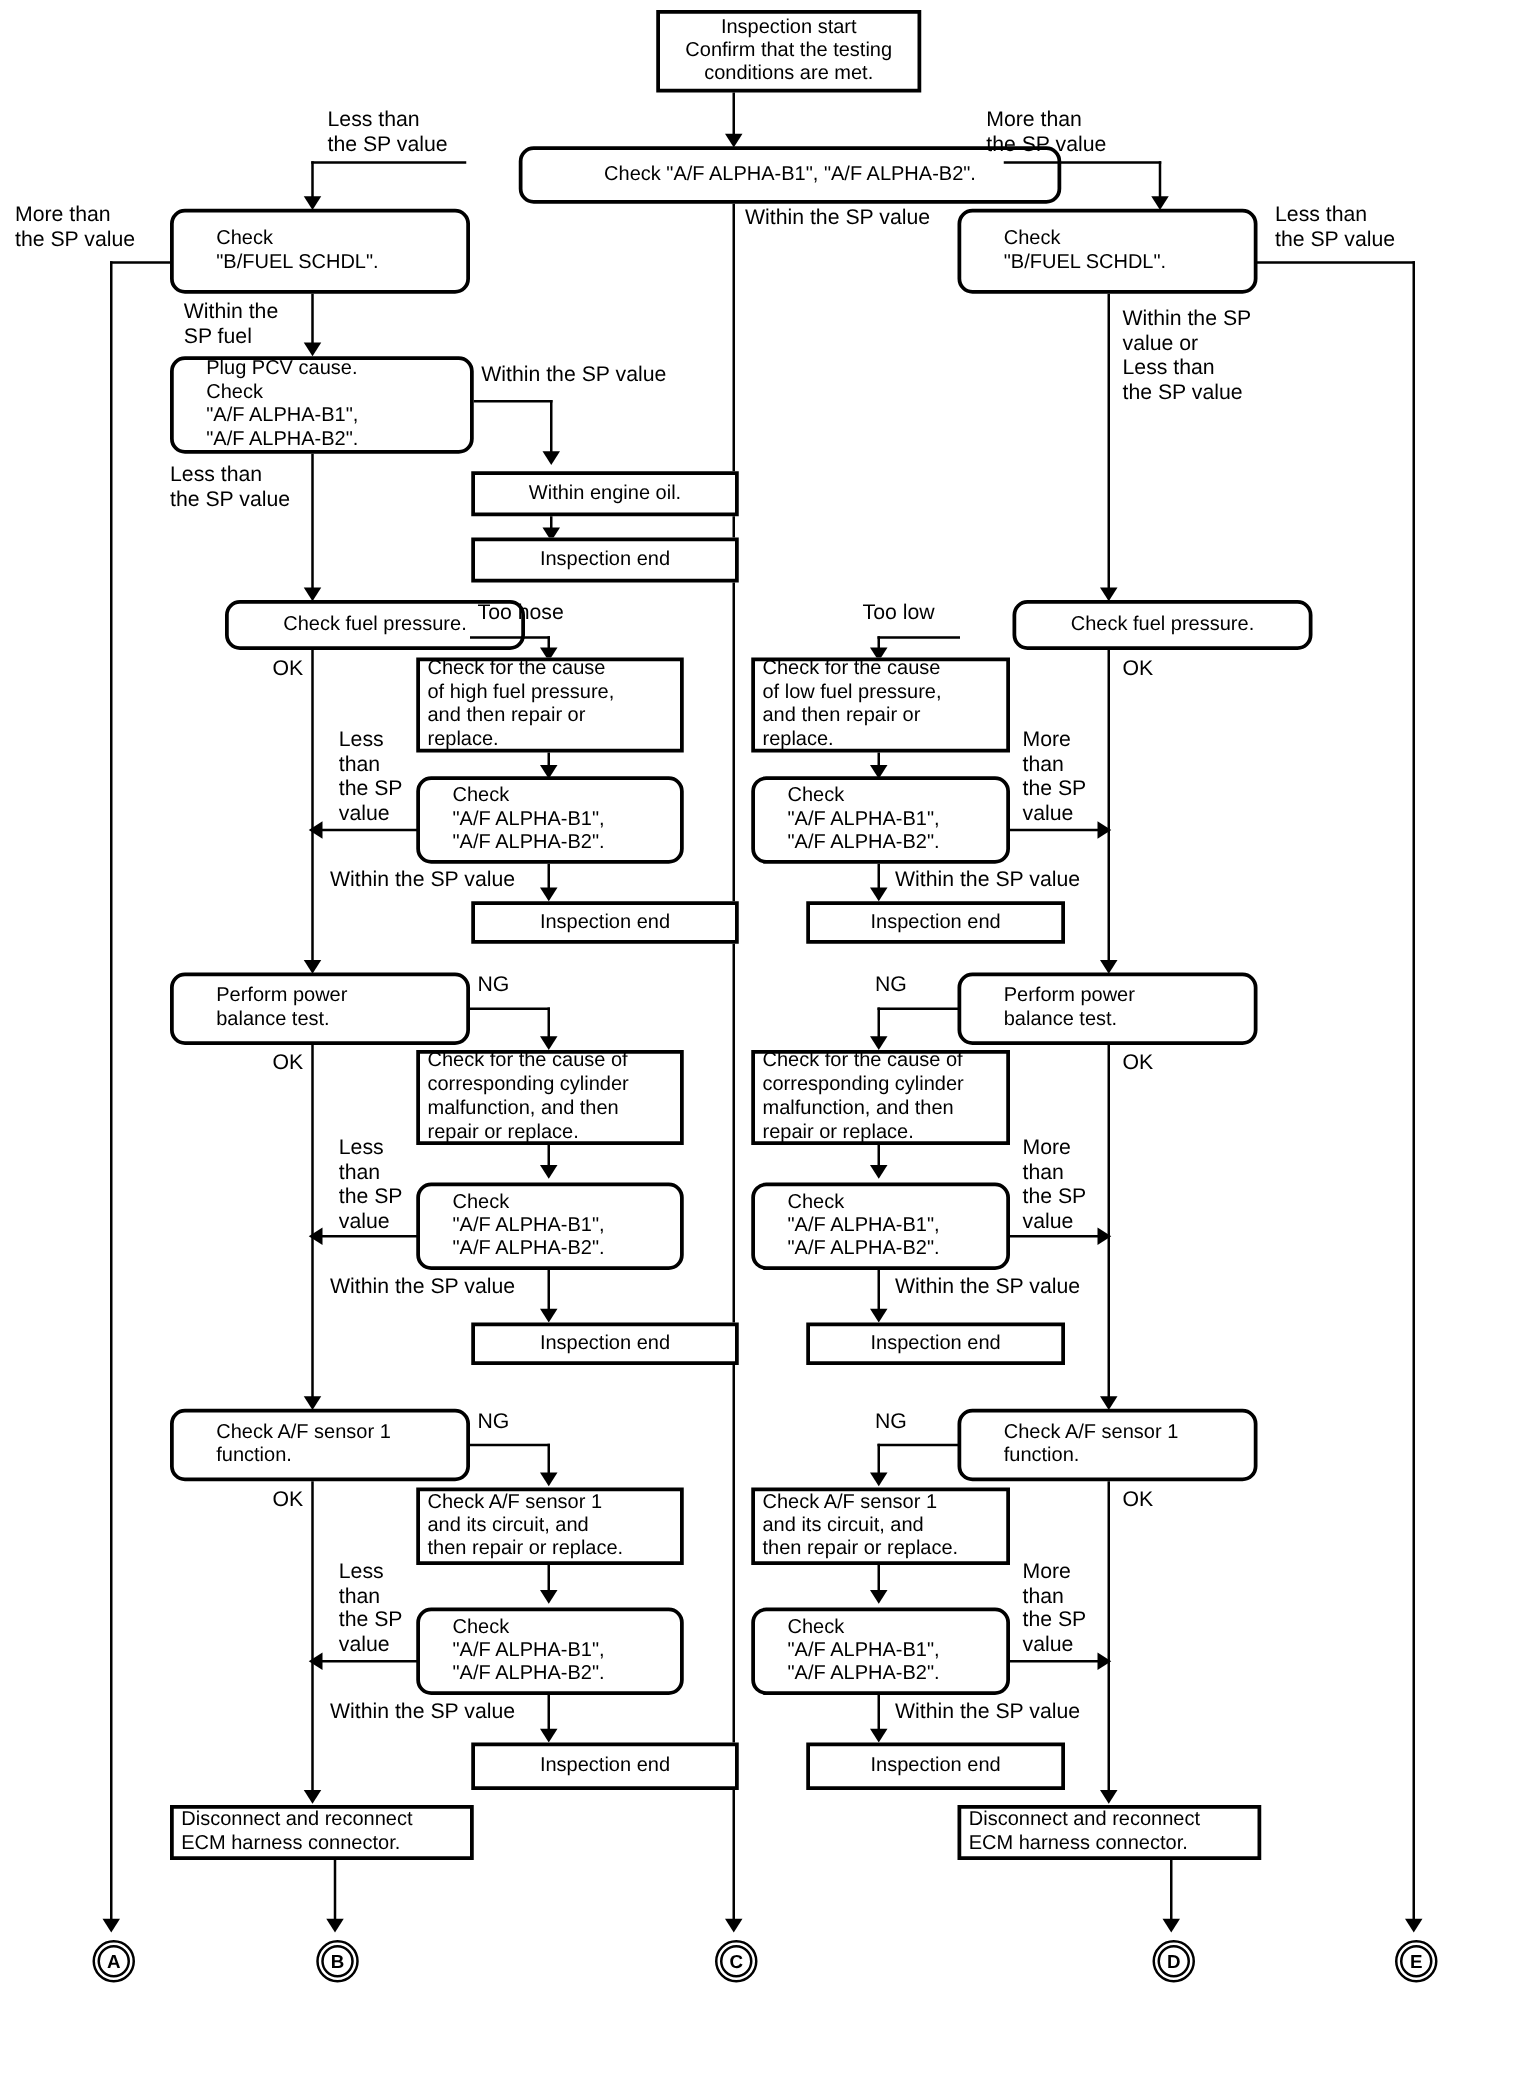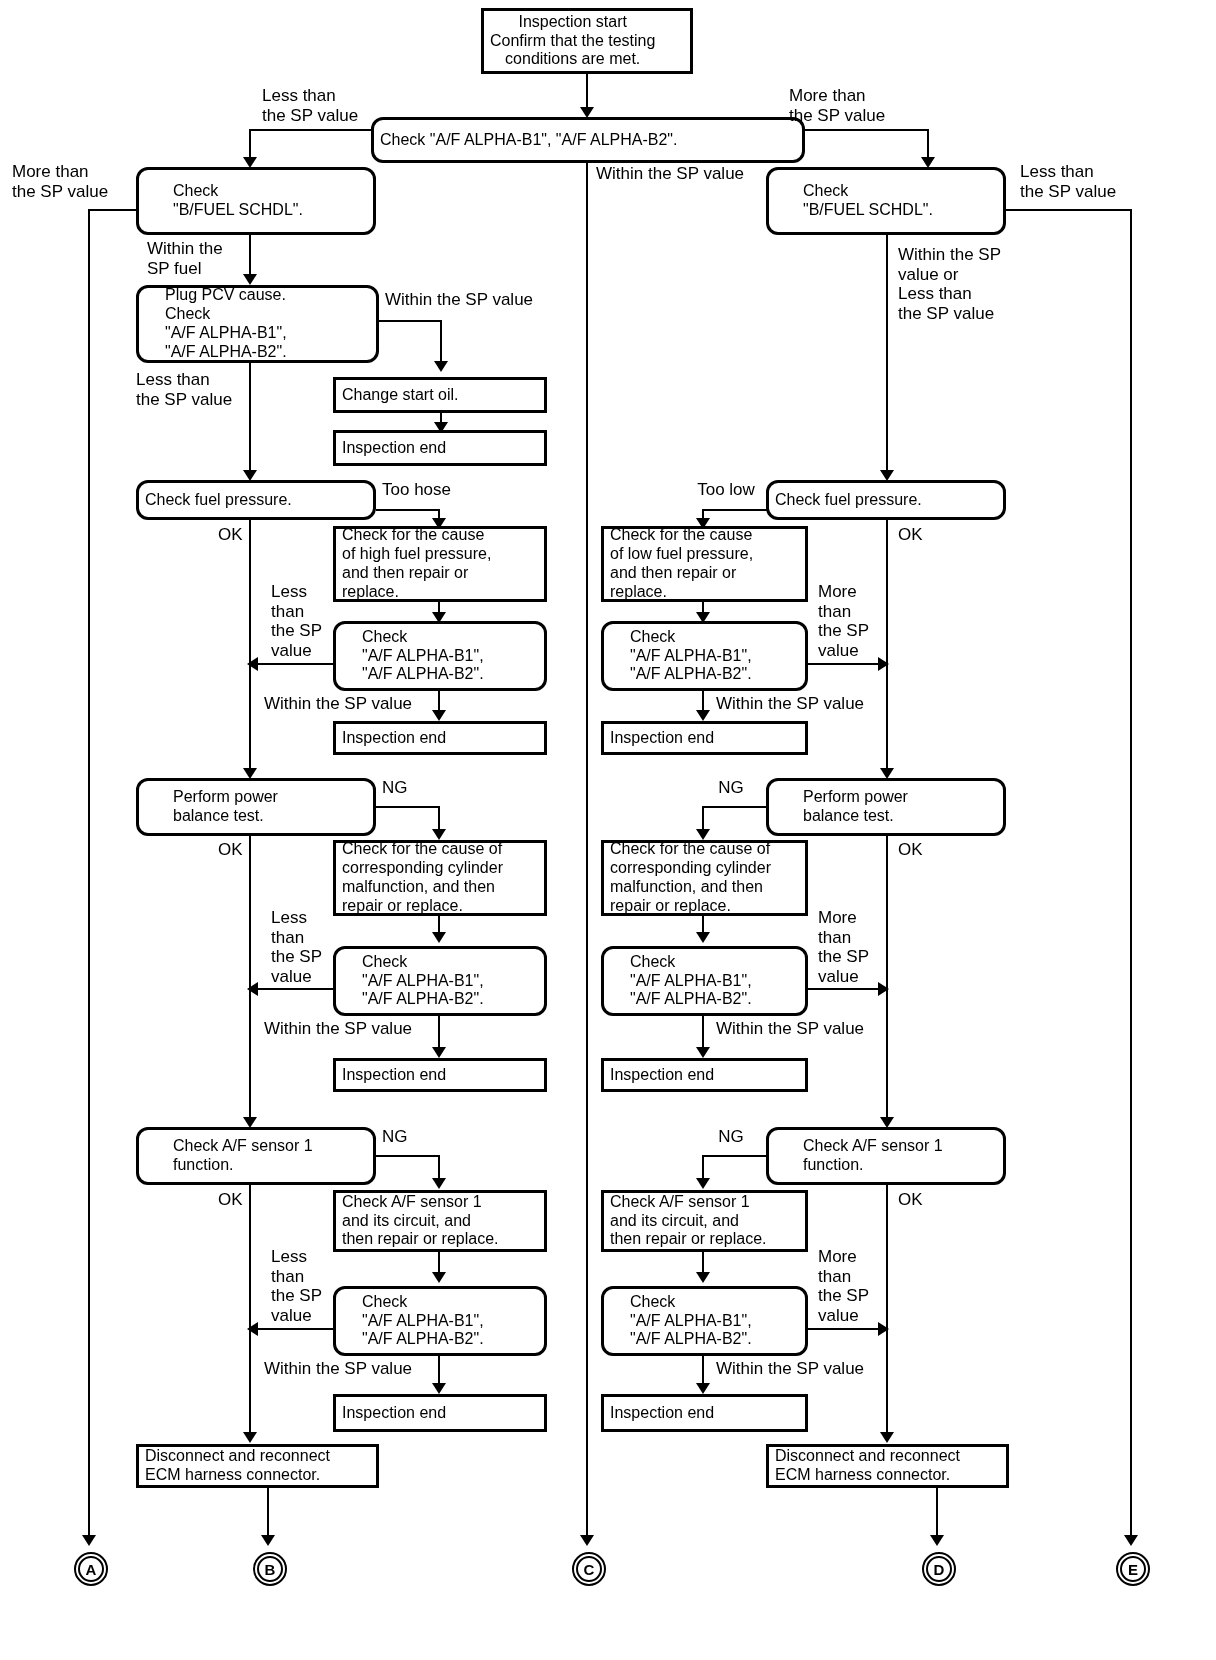--- a/index.html
+++ b/index.html
@@ -6,40 +6,40 @@
   html,body{margin:0;padding:0;background:#ffffff;}
   body{font-family:"Liberation Sans","DejaVu Sans",sans-serif;color:#000;}
   #page{position:relative;width:1216px;height:1660px;background:#fff;overflow:hidden;}
 
   
   .box{position:absolute;box-sizing:border-box;background:#fff;border:2px solid #000;
        display:flex;align-items:center;line-height:1.18;}
   .box.rounded{border-radius:12px;border-width:3px;}
   .box.sq{border-width:3px;}
   .box .txt{padding:0 6px;white-space:pre-line;}
-  .ctr{}
+  .ctr{justify-content:center;margin-left:44px;}
   .ctr .txt{text-align:center;}
   .lft{justify-content:flex-start;}
   .lft .txt{text-align:left;}
   .indent .txt{padding-left:34px;}
   .indent2 .txt{padding-left:26px;}
 
   
   .ln{position:absolute;background:#000;}
   .vl{width:2px;}
   .hl{height:2px;}
 
   .arw{position:absolute;width:0;height:0;}
   .arw.down{border-left:7px solid transparent;border-right:7px solid transparent;border-top:11px solid #000;}
   .arw.left{border-top:7px solid transparent;border-bottom:7px solid transparent;border-right:11px solid #000;}
   .arw.right{border-top:7px solid transparent;border-bottom:7px solid transparent;border-left:11px solid #000;}
 
   
   .lbl{position:absolute;font-size:17px;line-height:1.16;white-space:pre-line;color:#000;}
-  .lbl.r{text-align:center;}
+  .lbl.r{text-align:left;}
 
   
   .term{position:absolute;width:30px;height:30px;border:2px solid #000;border-radius:50%;
         display:flex;align-items:center;justify-content:center;background:#fff;}
   .term .inner{width:22px;height:22px;border:2px solid #000;border-radius:50%;
         display:flex;align-items:center;justify-content:center;font-size:15px;font-weight:bold;}
 </style>
 </head>
 <body>
 
@@ -96,21 +96,21 @@
 "A/F ALPHA-B1",
 "A/F ALPHA-B2".</div>
   </div>
 
   <div class="lbl" style="left:385px;top:290px;">Within the SP value</div>
   <div class="ln hl" style="left:379px;top:320px;width:63px;"></div>
   <div class="ln vl" style="left:440px;top:320px;height:45px;"></div>
   <div class="arw down" style="left:434px;top:361px;"></div>
 
   <div class="box sq ctr" style="left:333px;top:377px;width:214px;height:36px;">
-    <div class="txt">Change start oil.</div>
+    <div class="txt">Within engine oil.</div>
   </div>
   <div class="ln vl" style="left:440px;top:413px;height:14px;"></div>
   <div class="arw down" style="left:434px;top:422px;"></div>
 
   <div class="box sq ctr" style="left:333px;top:430px;width:214px;height:36px;">
     <div class="txt">Inspection end</div>
   </div>
 
   <div class="lbl" style="left:136px;top:370px;">Less than
 the SP value</div>

